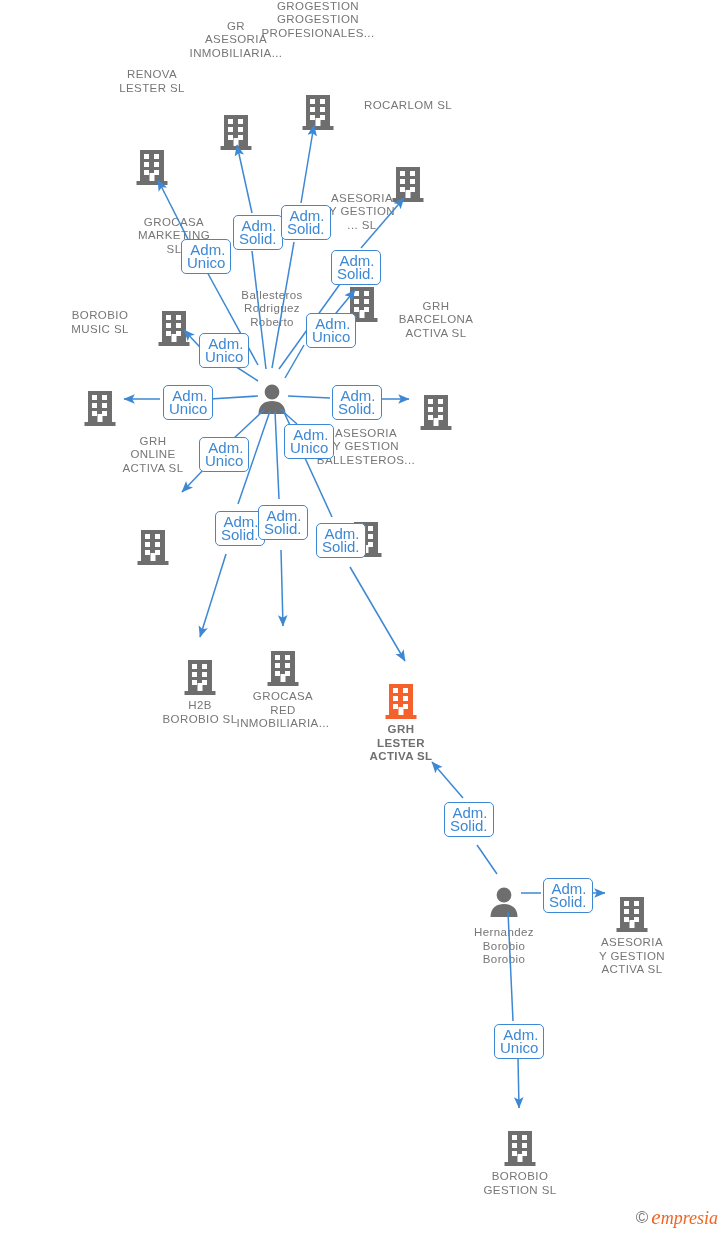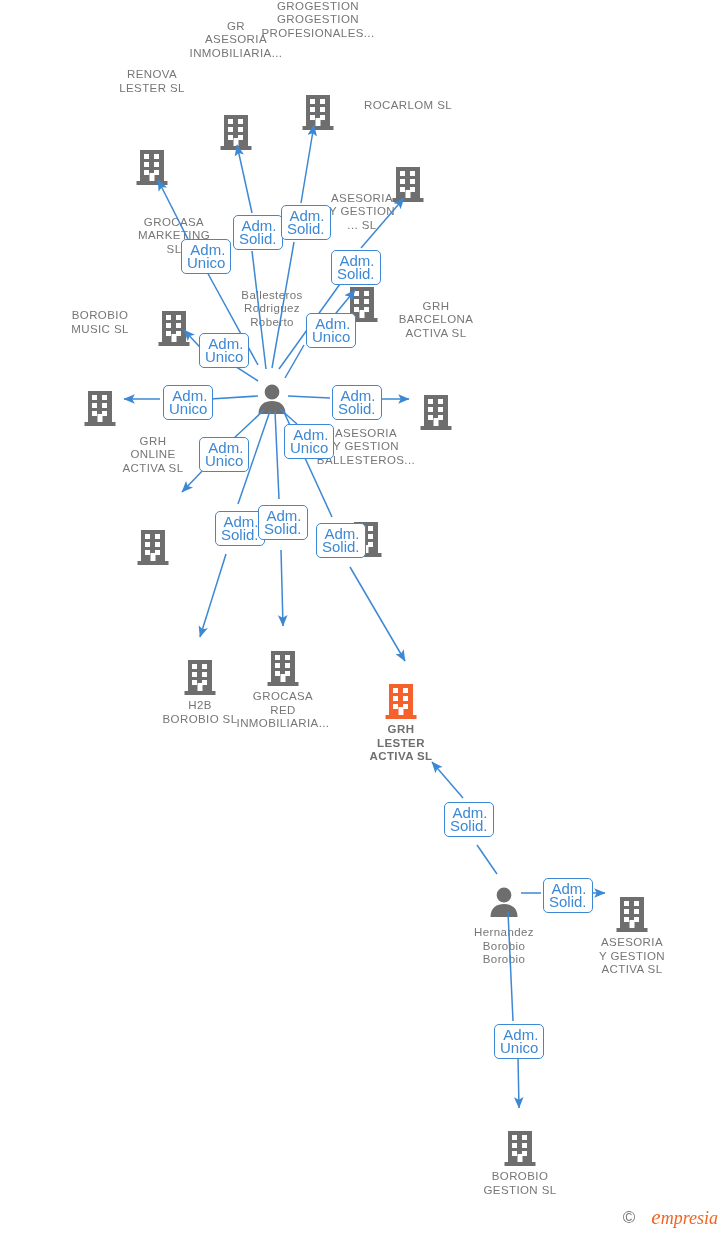--- a/index.html
+++ b/index.html
@@ -57,21 +57,20 @@
     display:flex;align-items:center;gap:3px;
     z-index:9;
   }
   #watermark .cmark{
     color:#7a7a7a;font-size:17px;line-height:17px;
   }
   #watermark .wm-text{
     color:#f26422;font-size:18px;line-height:18px;
     font-family:"Liberation Serif", serif;
     font-style:italic;
-    margin-left:13px;
   }
   #watermark .wm-text b{font-size:21px;font-style:italic;font-weight:normal;}
 </style>
 </head>
 <body>
 
 <div id="canvas">
 
   <svg id="edges" viewBox="0 0 728 1235" xmlns="http://www.w3.org/2000/svg">
     <defs>

